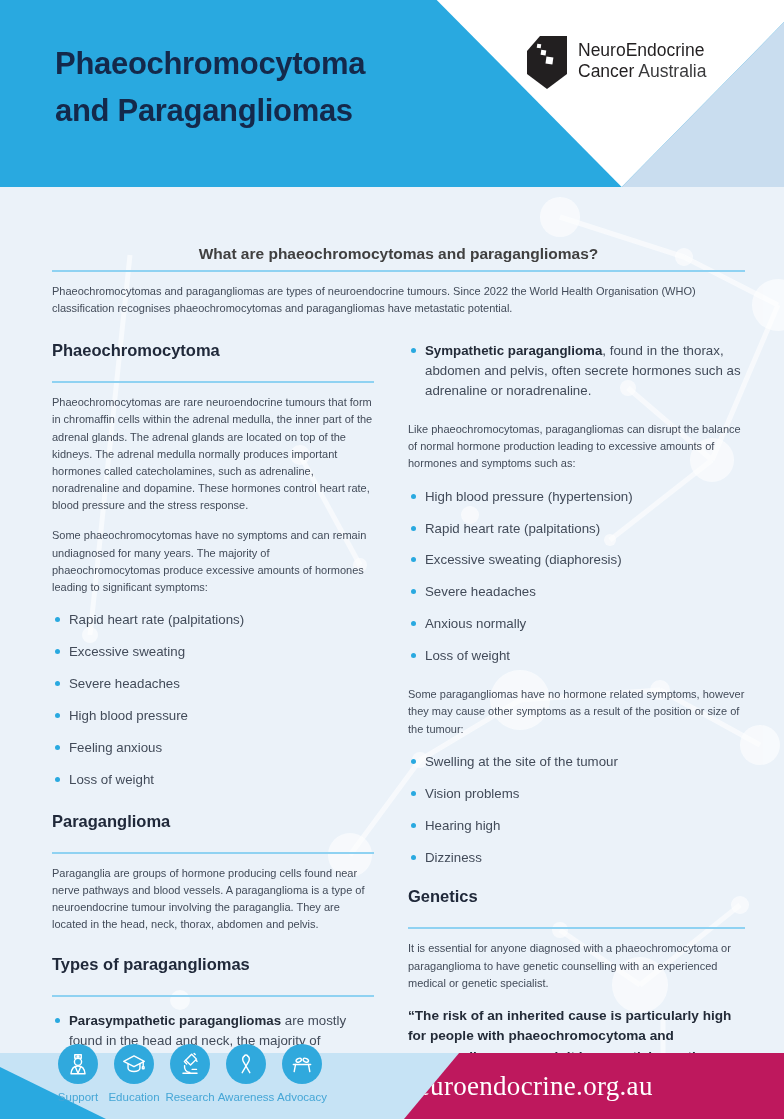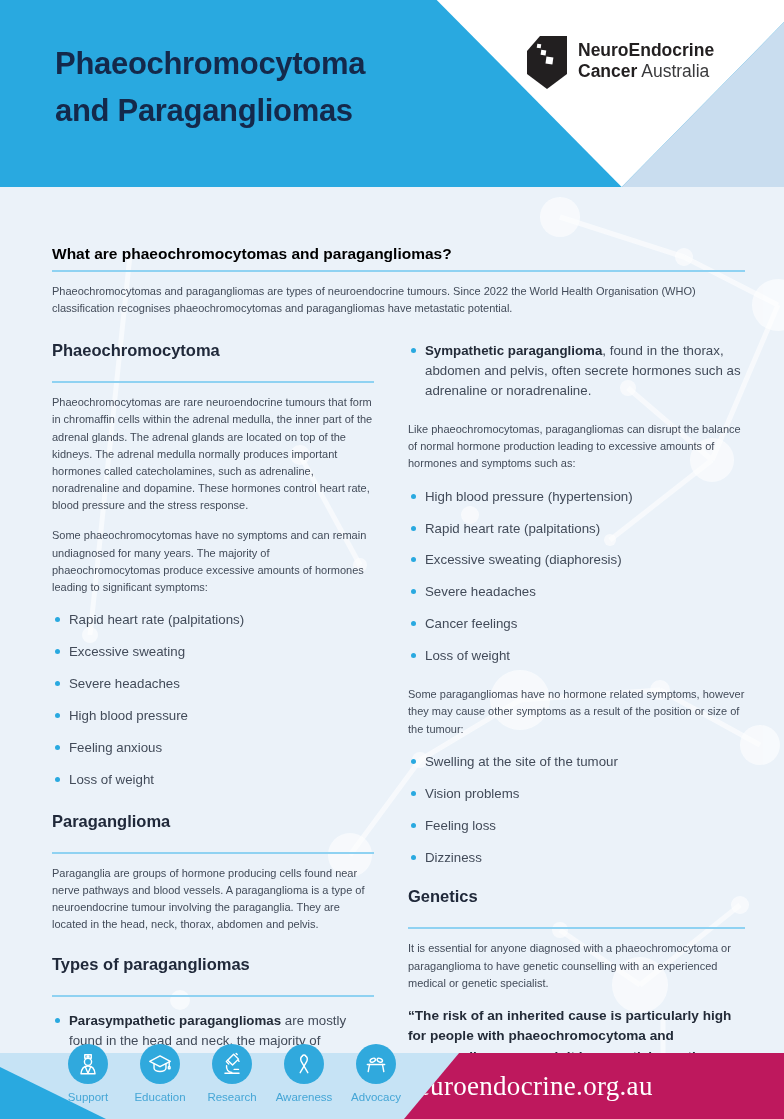--- a/index.html
+++ b/index.html
@@ -12,48 +12,48 @@
   
   .header{position:absolute;top:0;left:0;width:784px;height:187px;background:#29a9e0;z-index:3;}
   .header-white{position:absolute;inset:0;background:#ffffff;
     clip-path:polygon(55.7% 0,100% 0,100% 11.8%,79.3% 100%);}
   .header-pale{position:absolute;inset:0;background:#c9ddef;
     clip-path:polygon(100% 11.8%,100% 100%,79.3% 100%);}
   .doc-title{position:absolute;left:55px;top:40px;color:#14294b;font-weight:bold;
     font-size:31px;line-height:47px;letter-spacing:-0.3px;z-index:4;}
   .logo{position:absolute;left:527px;top:36px;display:flex;align-items:flex-start;z-index:5;}
   .logo-text{margin-left:11px;margin-top:4px;color:#221f20;font-size:17.5px;line-height:21px;}
-  .logo-text .bold{font-weight:bold;}
+  .logo-text .bold{font-weight:normal;}
   .logo-text .light{font-weight:normal;color:#3a3a3c;margin-top:8px;}
   
   .pattern{position:absolute;top:187px;left:0;width:784px;height:866px;z-index:0;pointer-events:none;}
   
   .content{position:absolute;top:187px;left:0;width:784px;z-index:1;box-sizing:border-box;
     padding:58px 39px 0 52px;color:#424b59;}
   .section-heading{font-size:16.5px;font-weight:bold;color:#20293a;margin:0 0 0 0;
     padding-bottom:21px;border-bottom:2px solid #8fd2f2;}
-  .intro-heading{font-size:15.5px;font-weight:bold;color:#000000;margin:0;
-    padding-bottom:7px;border-bottom:2px solid #8fd2f2;}
+  .intro-heading{font-size:15.5px;font-weight:bold;color:#404040;margin:0;
+    padding-bottom:7px;border-bottom:2px solid #8fd2f2;text-align:center;}
   p{font-size:11px;line-height:1.56;margin:11px 0 13px;}
   .cols{display:flex;gap:34px;margin-top:24px;}
   .col-left{width:322px;flex:0 0 322px;}
   .col-right{width:337px;flex:0 0 337px;}
   ul{list-style:none;margin:14px 0 20px;padding:0;}
   li{position:relative;padding-left:17px;margin-bottom:12px;font-size:13.3px;line-height:1.5;color:#424b59;}
   li::before{content:"";position:absolute;left:3px;top:7px;width:5px;height:5px;border-radius:50%;background:#29a9e0;}
   li .lead{font-weight:bold;color:#232b38;}
   .mt-sec{margin-top:22px;}
   .first-list{margin-top:2px;}
   .quote{font-weight:bold;color:#232b38;font-size:13.6px;line-height:1.5;margin:14px 0 5px;}
   
   .footer{position:absolute;top:1040px;left:0;width:784px;height:79px;z-index:2;}
   .footer-band{position:absolute;top:13px;left:0;right:0;bottom:0;background:#c6e3f5;}
   .footer-corner{position:absolute;left:0;bottom:0;width:106px;height:52px;background:#29a9e0;
     clip-path:polygon(0 0,100% 100%,0 100%);}
-  .pillars{position:absolute;left:68px;top:4px;display:flex;gap:32px;}
+  .pillars{position:absolute;left:58px;top:4px;display:flex;gap:16px;}
   .pillar{width:40px;text-align:center;}
   .pillar-circle{width:40px;height:40px;border-radius:50%;background:#30a9dd;
     display:flex;align-items:center;justify-content:center;}
   .pillar-label{display:inline-block;width:74px;margin-left:-17px;margin-top:7px;
     font-size:11.5px;color:#45a6d6;}
   .url-plate{position:absolute;top:13px;right:0;width:380px;height:66px;background:#be185d;
     clip-path:polygon(14.5% 0,100% 0,100% 100%,0 100%);
     display:flex;align-items:center;justify-content:flex-start;
     padding-right:36px;box-sizing:border-box;}
   .url-text{font-family:"Liberation Serif", serif;font-size:27px;color:#ffffff;letter-spacing:0.3px;}
@@ -163,28 +163,28 @@
     <div class="col-right">
       <ul class="first-list" style="margin-top:0;">
         <li><span class="lead">Sympathetic paraganglioma</span><span>, found in the thorax, abdomen and pelvis, often secrete hormones such as adrenaline or noradrenaline.</span></li>
       </ul>
       <p>Like phaeochromocytomas, paragangliomas can disrupt the balance of normal hormone production leading to excessive amounts of hormones and symptoms such as:</p>
       <ul>
         <li>High blood pressure (hypertension)</li>
         <li>Rapid heart rate (palpitations)</li>
         <li>Excessive sweating (diaphoresis)</li>
         <li>Severe headaches</li>
-        <li>Cancer feelings</li>
+        <li>Anxious normally</li>
         <li>Loss of weight</li>
       </ul>
       <p>Some paragangliomas have no hormone related symptoms, however they may cause other symptoms as a result of the position or size of the tumour:</p>
       <ul>
         <li>Swelling at the site of the tumour</li>
         <li>Vision problems</li>
-        <li>Feeling loss</li>
+        <li>Hearing high</li>
         <li>Dizziness</li>
       </ul>
 
       <h2 class="section-heading">Genetics</h2>
       <p>It is essential for anyone diagnosed with a phaeochromocytoma or paraganglioma to have genetic counselling with an experienced medical or genetic specialist.</p>
       <div class="quote">“The risk of an inherited cause is particularly high for people with phaeochromocytoma and paraganglioma, as such it is essential genetic counselling and testing is routinely performed”.</div>
 
     </div>
   </div>
 </div>

